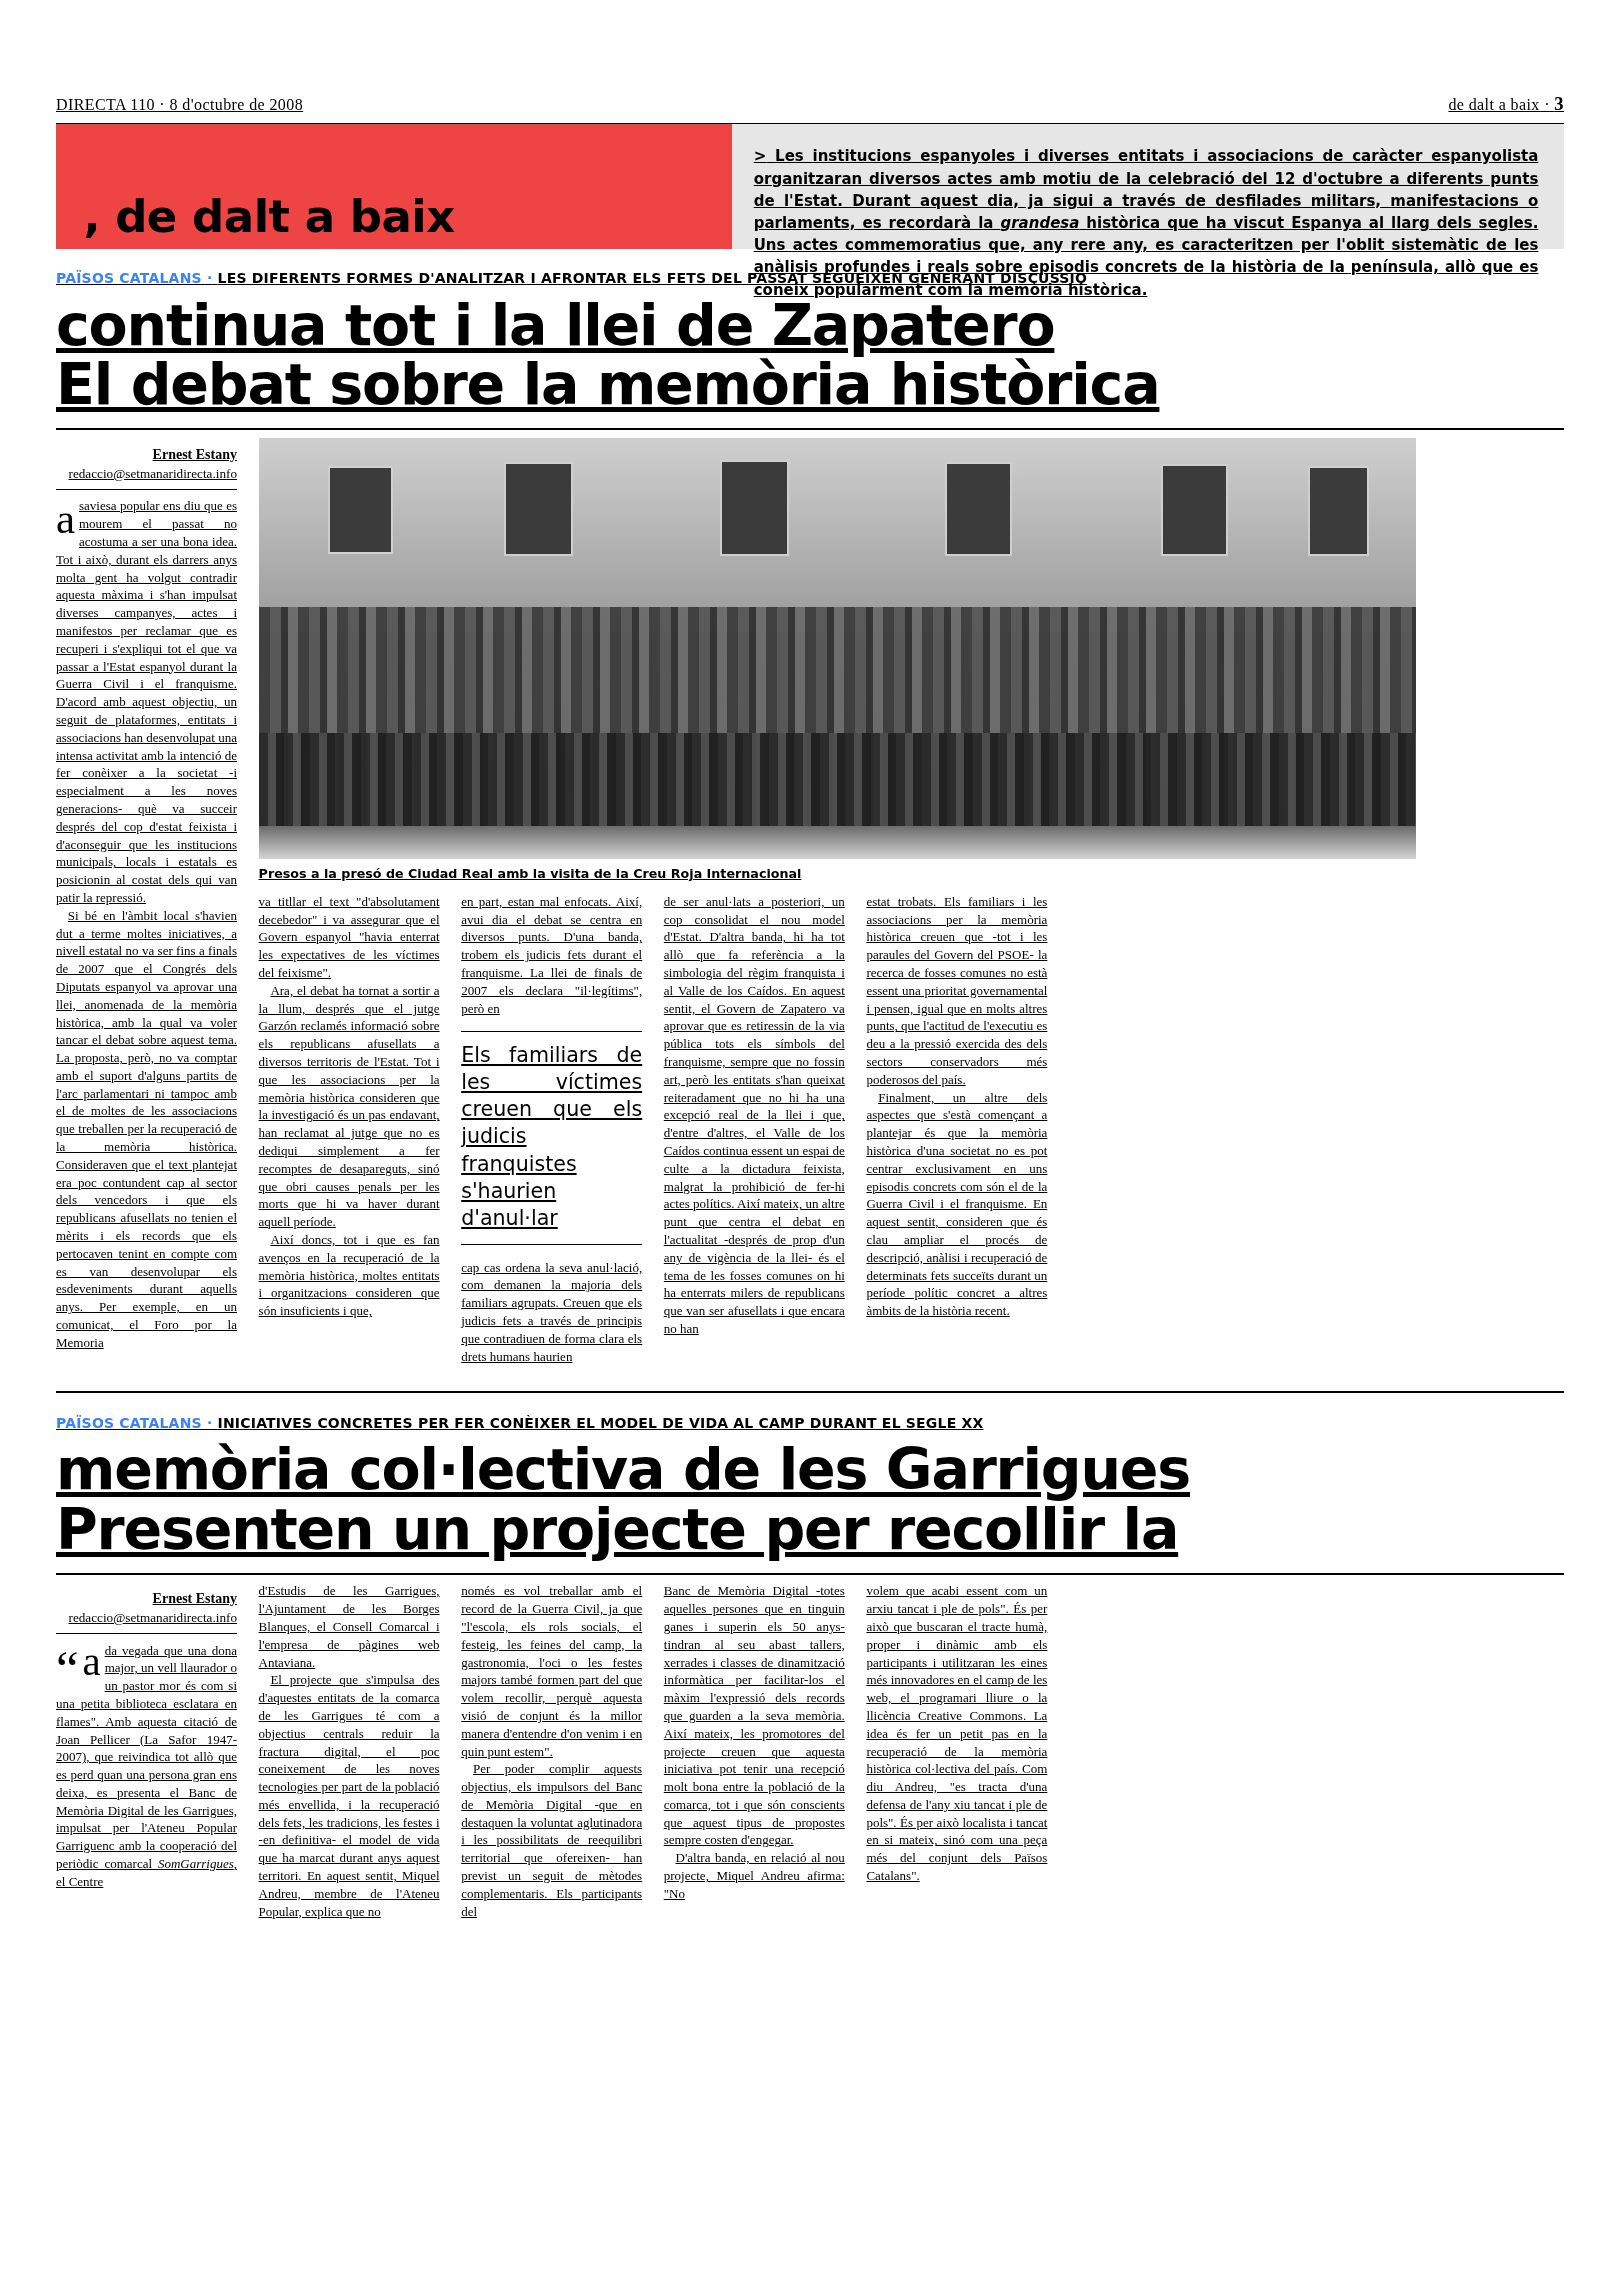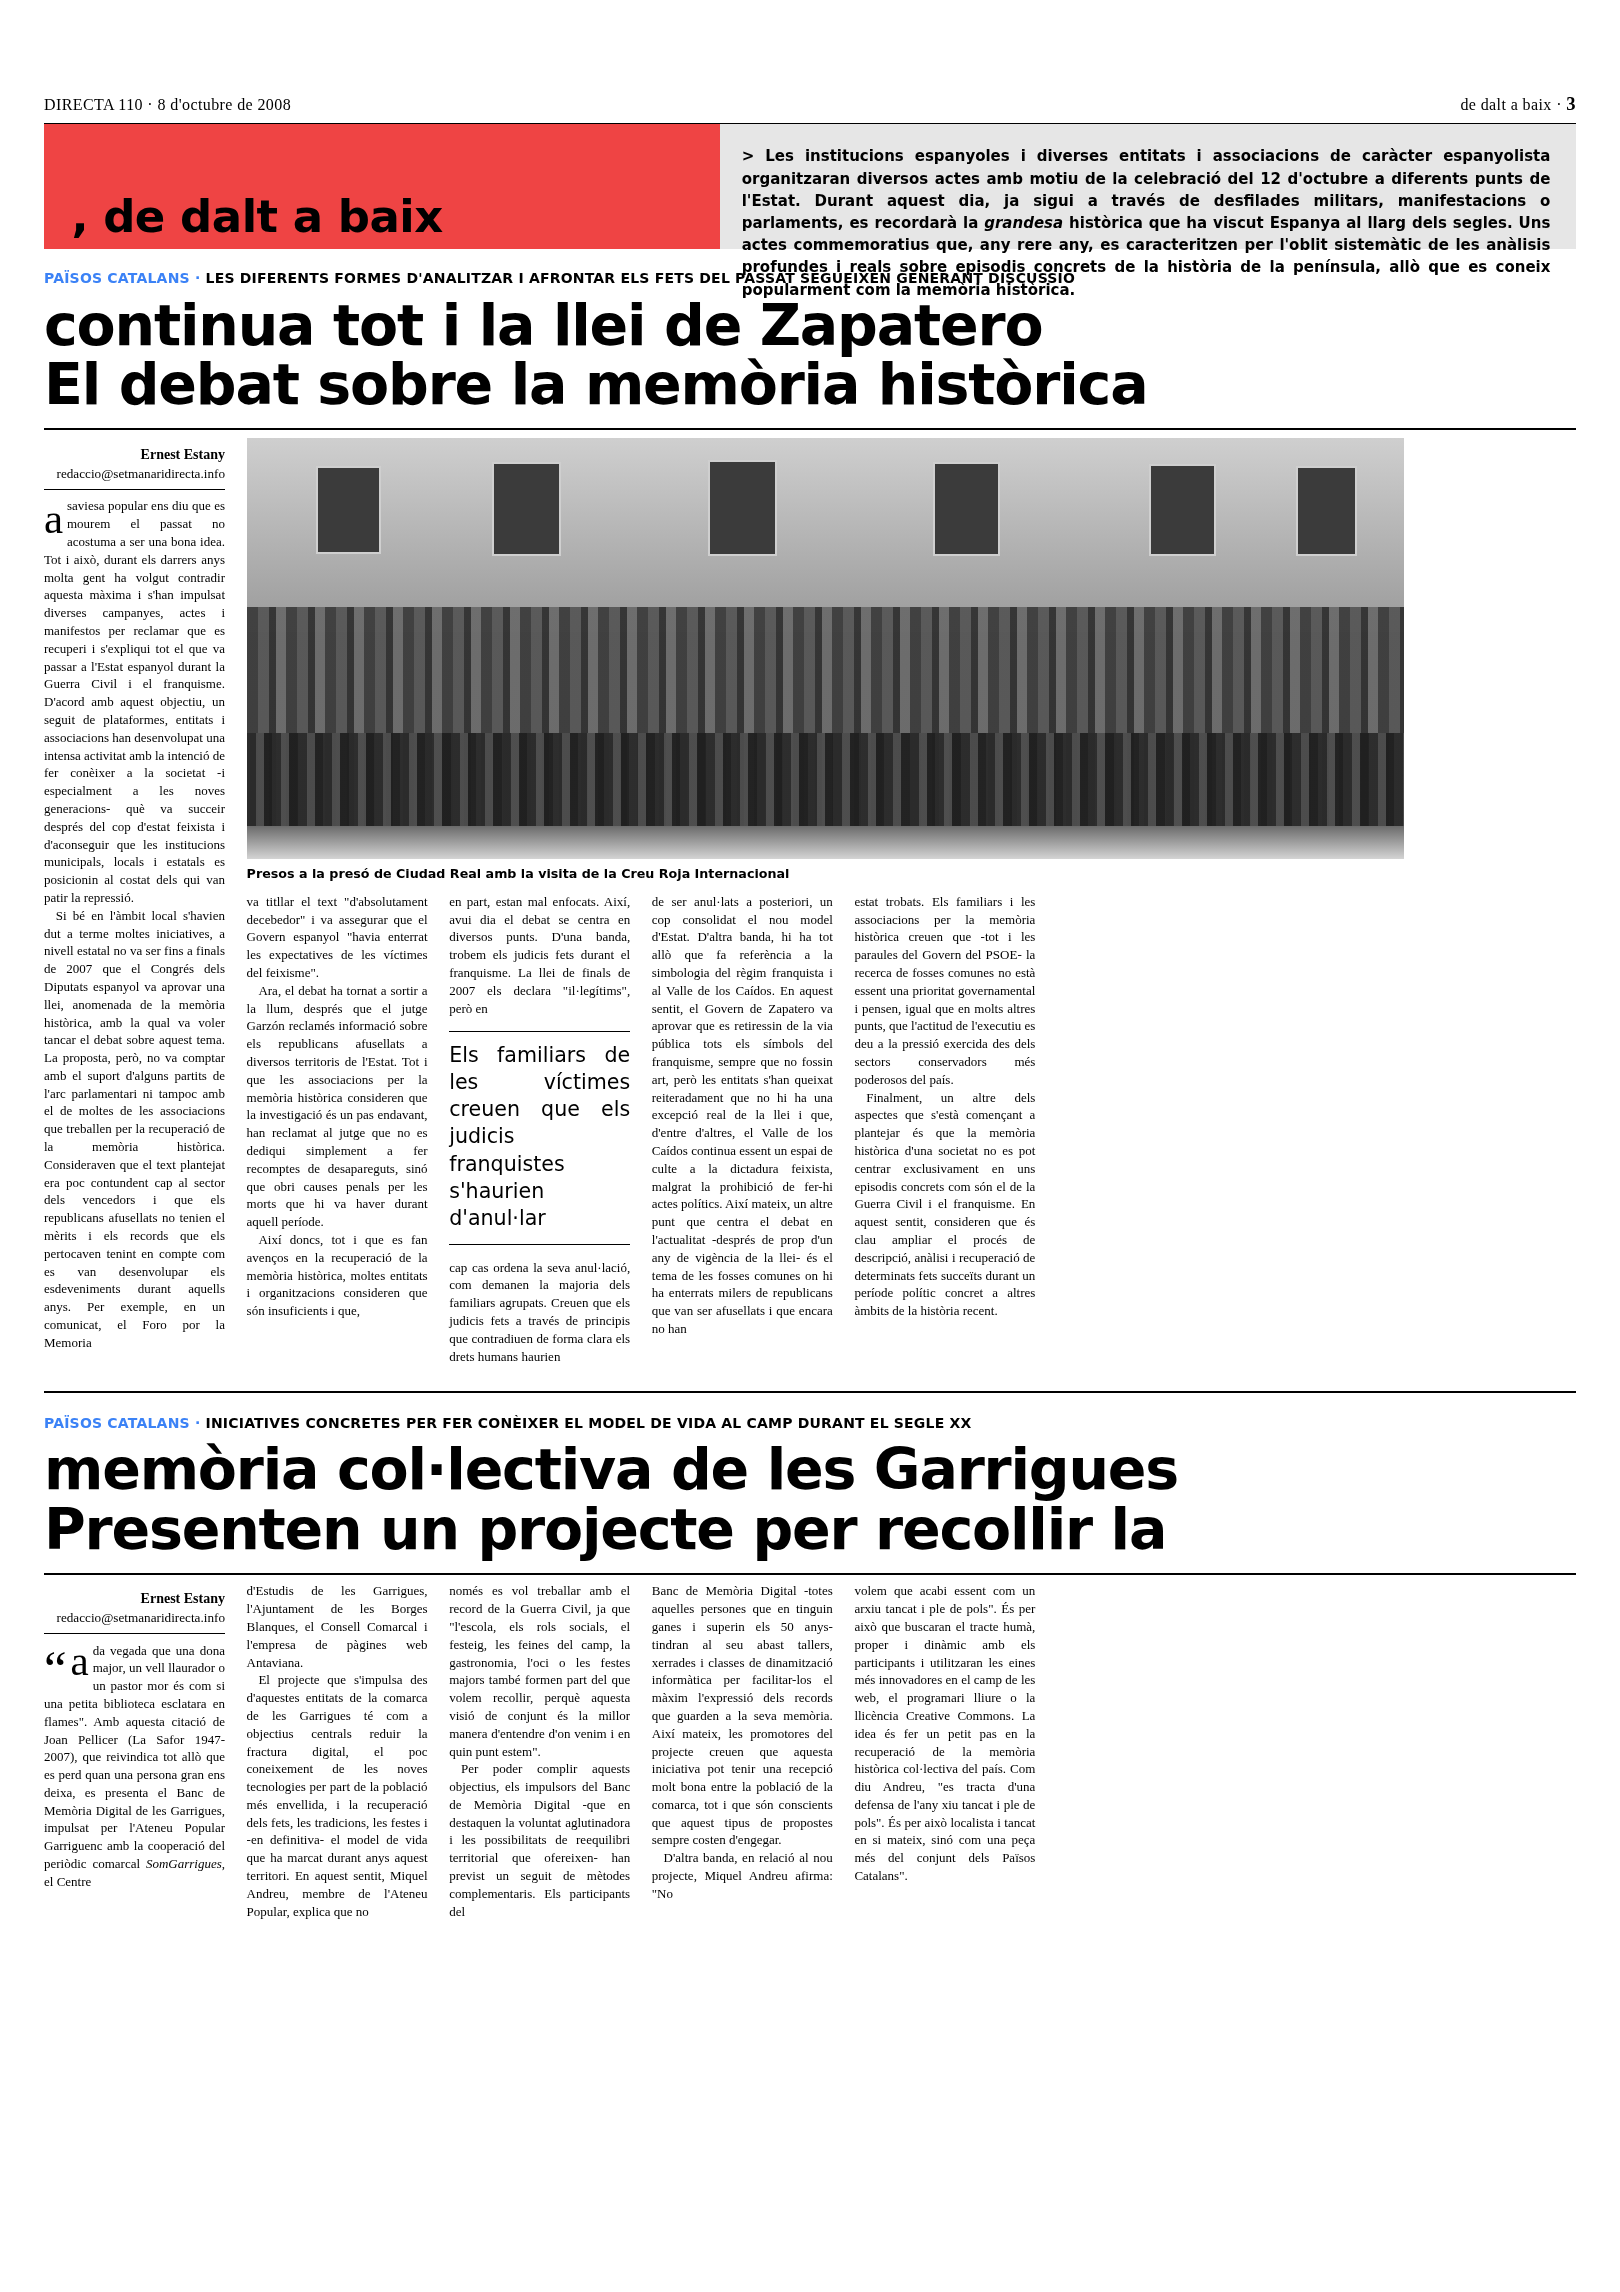--- a/index.html
+++ b/index.html
@@ -12,21 +12,22 @@
     height: 2293px;
     font-family: "Liberation Serif", serif;
     color: #000;
     position: relative;
   }
   .page {
     position: relative;
     width: 1620px;
     height: 1877px;
     box-sizing: border-box;
-    padding: 0 44px;
+    padding: 0 56px;
+    text-decoration: underline;
   }
 
   
   .masthead {
     display: flex;
     justify-content: space-between;
     align-items: baseline;
     padding-top: 93px;
     font-family: "Liberation Serif", serif;
   }

